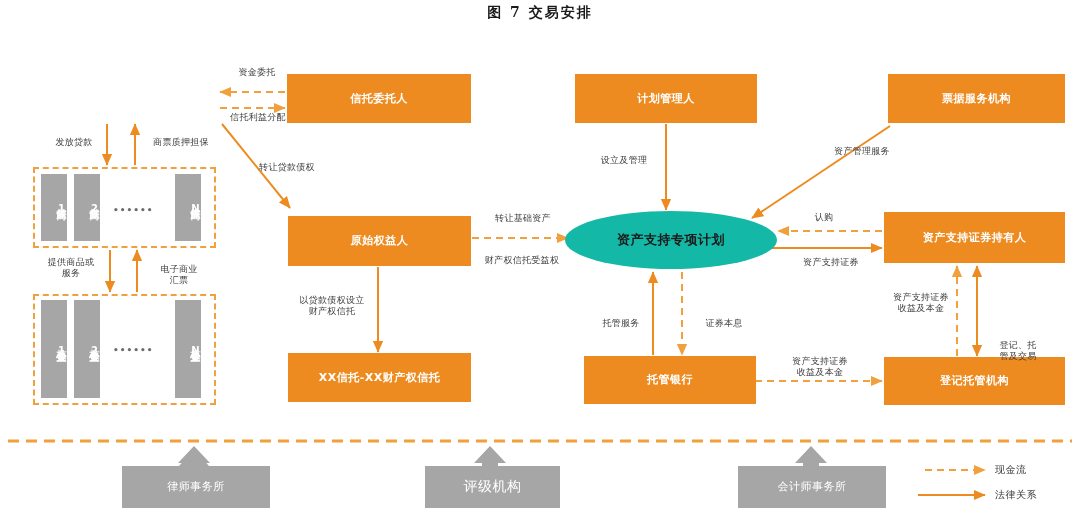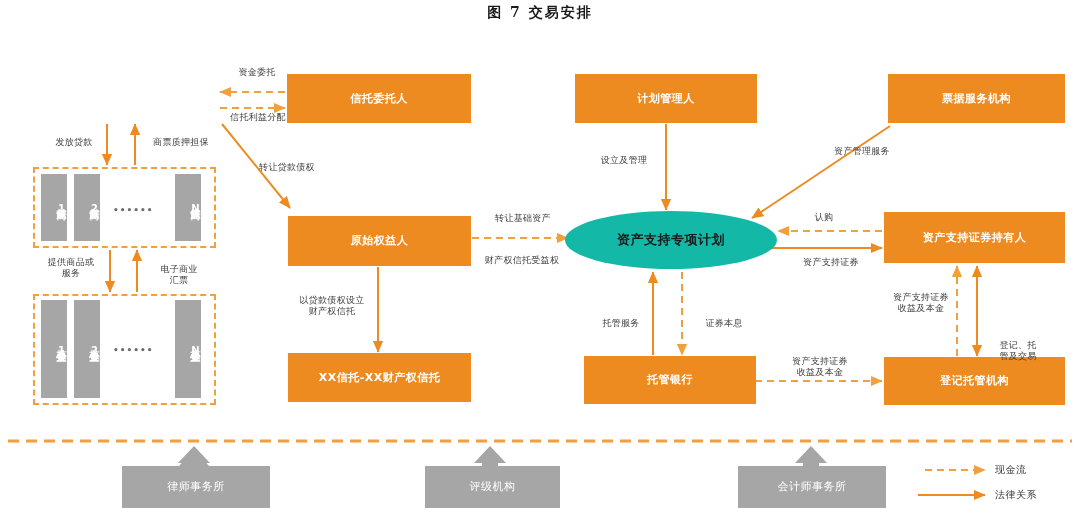--- a/index.html
+++ b/index.html
@@ -205,21 +205,21 @@
 
   <div class="node ellipse" style="left:565px; top:211px; width:212px; height:58px;">资产支持专项计划</div>
 
   <div class="node orange" style="left:884px; top:212px; width:181px; height:51px;">资产支持证券持有人</div>
 
   <div class="node orange" style="left:884px; top:357px; width:181px; height:48px;">登记托管机构</div>
 
   <div class="node orange" style="left:584px; top:356px; width:172px; height:48px;">托管银行</div>
 
   <div class="node gray" style="left:122px; top:466px; width:148px; height:42px; font-weight:normal; font-size:11px; color:#fff;">律师事务所</div>
-  <div class="node gray" style="left:425px; top:466px; width:135px; height:42px; font-weight:normal; font-size:11px; color:#fff;">评级机构</div>
+  <div class="node gray" style="left:425px; top:466px; width:135px; height:42px; font-weight:normal; font-size:14px; color:#fff;">评级机构</div>
   <div class="node gray" style="left:738px; top:466px; width:148px; height:42px; font-weight:normal; font-size:11px; color:#fff;">会计师事务所</div>
 
   <div class="elabel" style="left:222px; top:67px; width:70px;">资金委托</div>
   <div class="elabel" style="left:210px; top:112px; width:96px;">信托利益分配</div>
   <div class="elabel" style="left:44px; top:137px; width:60px;">发放贷款</div>
   <div class="elabel" style="left:140px; top:137px; width:82px;">商票质押担保</div>
   <div class="elabel" style="left:247px; top:162px; width:80px;">转让贷款债权</div>
   <div class="elabel" style="left:33px; top:257px; width:76px;">提供商品或
 服务</div>
   <div class="elabel" style="left:146px; top:257px; width:66px;margin-top:7px;">电子商业

